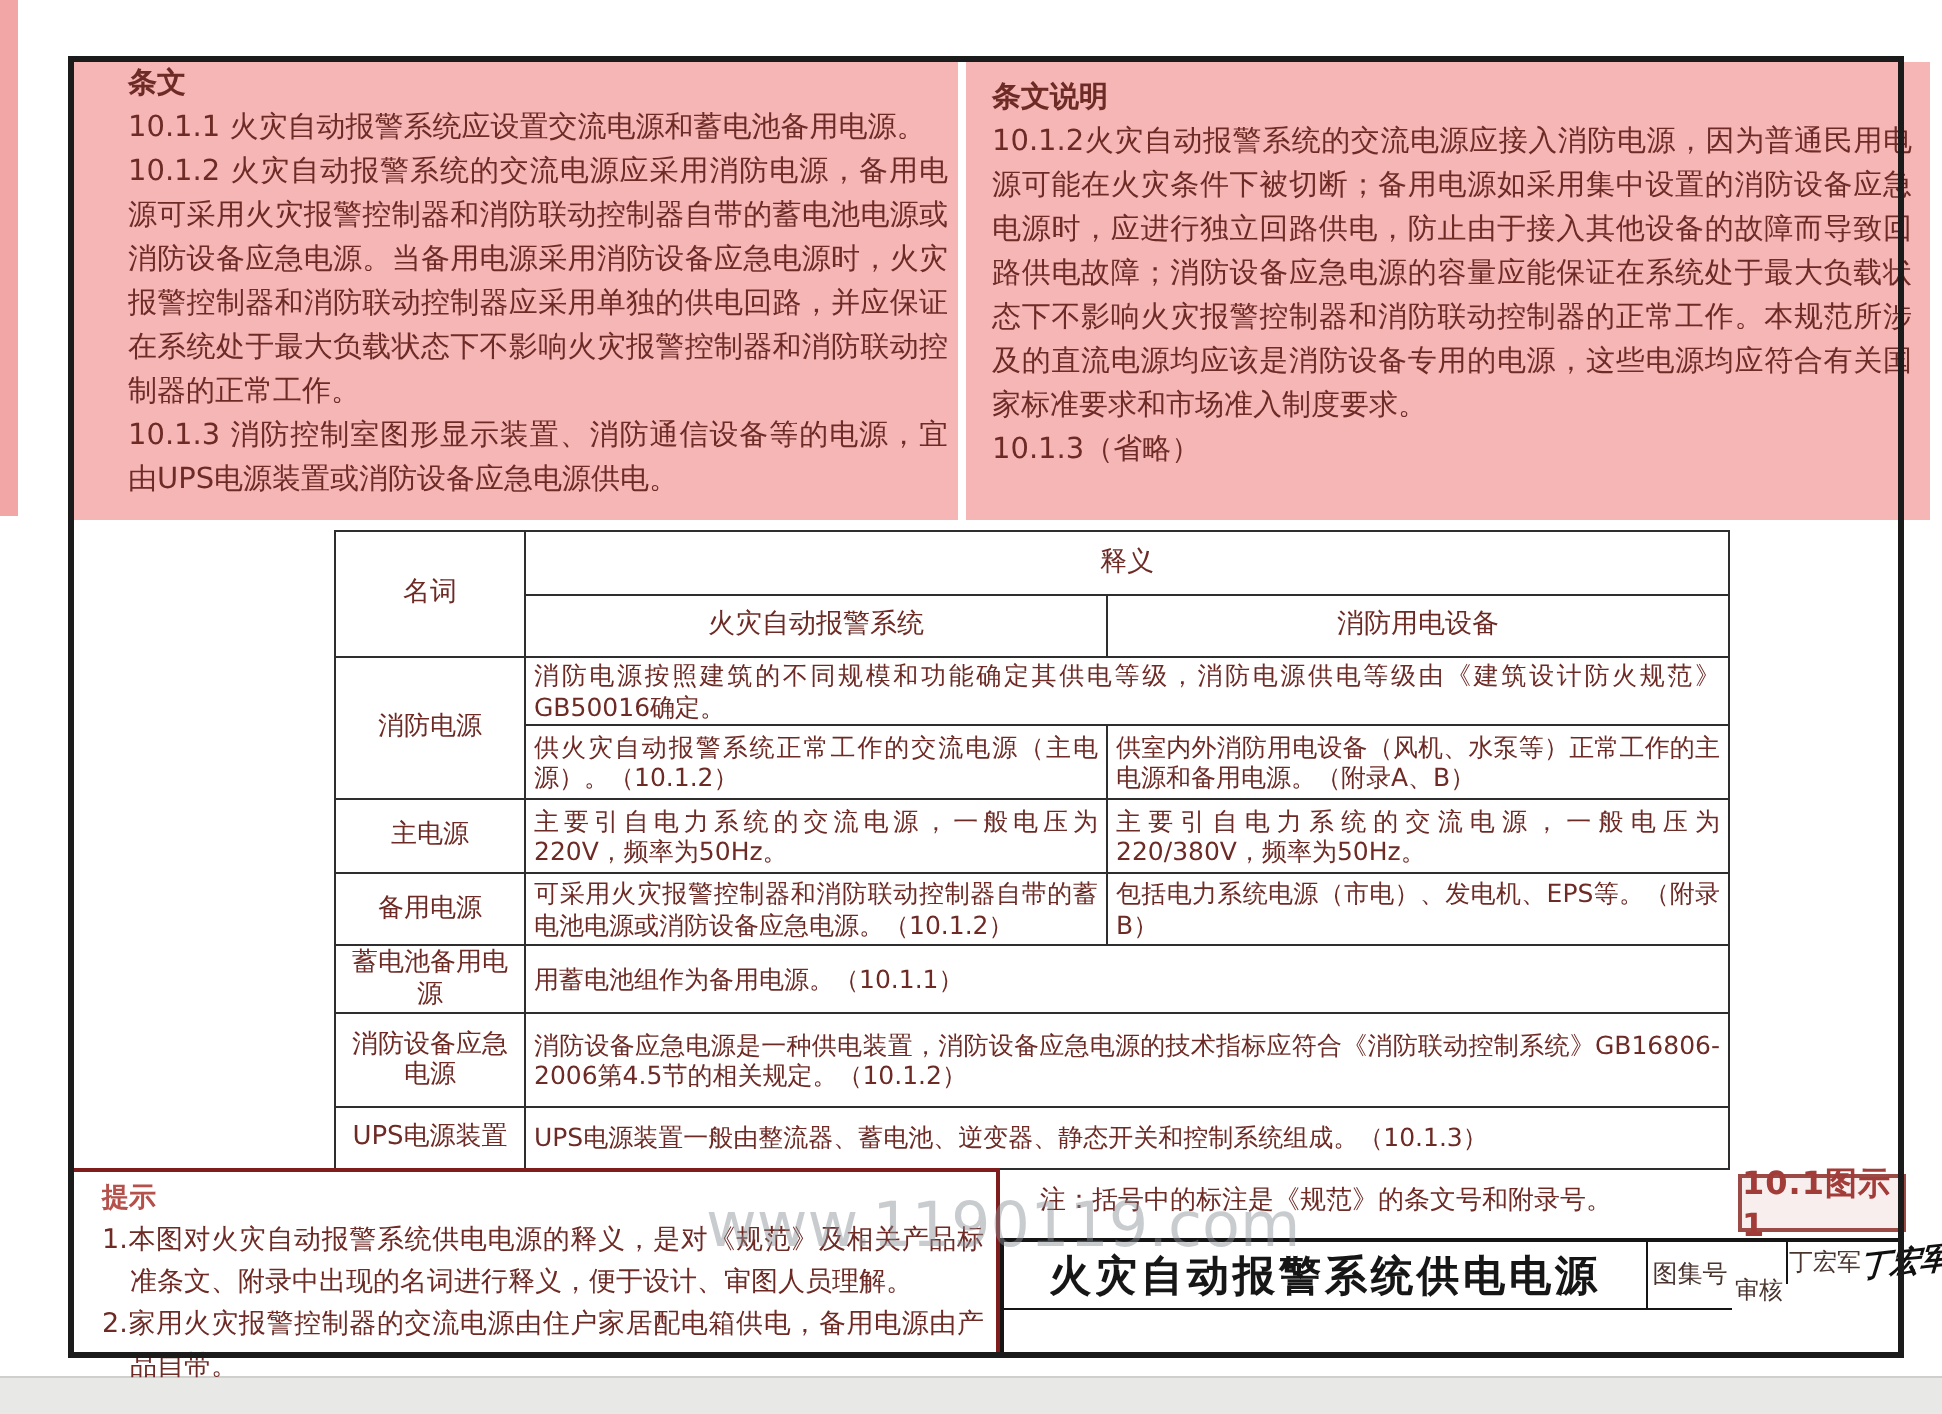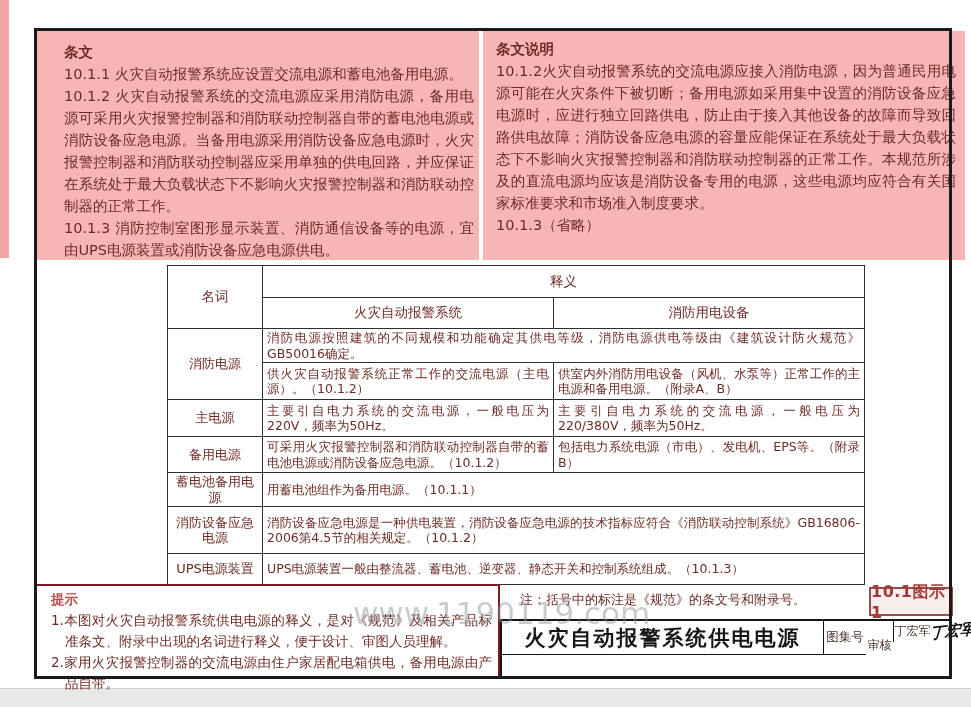--- a/index.html
+++ b/index.html
@@ -7,21 +7,21 @@
     width:971px;height:707px;position:relative;overflow:hidden;
     background:#ffffff;
     font-family:"DejaVu Sans","Liberation Sans",sans-serif;
   }
   
   .edge-sliver{position:absolute;left:0;top:0;width:9px;height:258px;background:#f2a6a6;}
   .bottom-strip{position:absolute;left:0;top:688px;width:971px;height:19px;background:#e8e8e6;border-top:1px solid #cfcfcd;}
   .frame{position:absolute;left:34px;top:28px;width:918px;height:651px;border:3px solid #1b1b1b;box-sizing:border-box;background:transparent;pointer-events:none;z-index:30;}
   
   .pink{position:absolute;background:#f6b6b6;box-sizing:border-box;color:#6e2b26;}
-  .pink-left{left:37px;top:31px;width:442px;height:229px;padding:10px 5px 0 27px;}
+  .pink-left{left:37px;top:31px;width:442px;height:229px;padding:0 5px 0 27px;}
   .pink-right{left:483px;top:31px;width:482px;height:229px;padding:7px 9px 0 13px;}
   .panel-title{font-size:17px;font-weight:bold;margin:0 0 3px 0;}
   .pink p{margin:0;font-size:14.5px;line-height:22px;text-align:justify;}
   
   table.def{position:absolute;left:167px;top:265px;border-collapse:collapse;table-layout:fixed;width:697px;height:308px;background:#fff;z-index:5;}
   table.def td{border:1.5px solid #2e2e2e;color:#6e2b26;padding:1px 4px;vertical-align:middle;font-size:12.5px;line-height:15.5px;text-align:justify;}
   table.def td.term{text-align:center;font-size:13px;padding:1px 2px;}
   table.def td.hdr{text-align:center;font-size:13.5px;}
   .tbl-note{position:absolute;left:520px;top:591px;font-size:13px;color:#6e2b26;z-index:5;}
   

